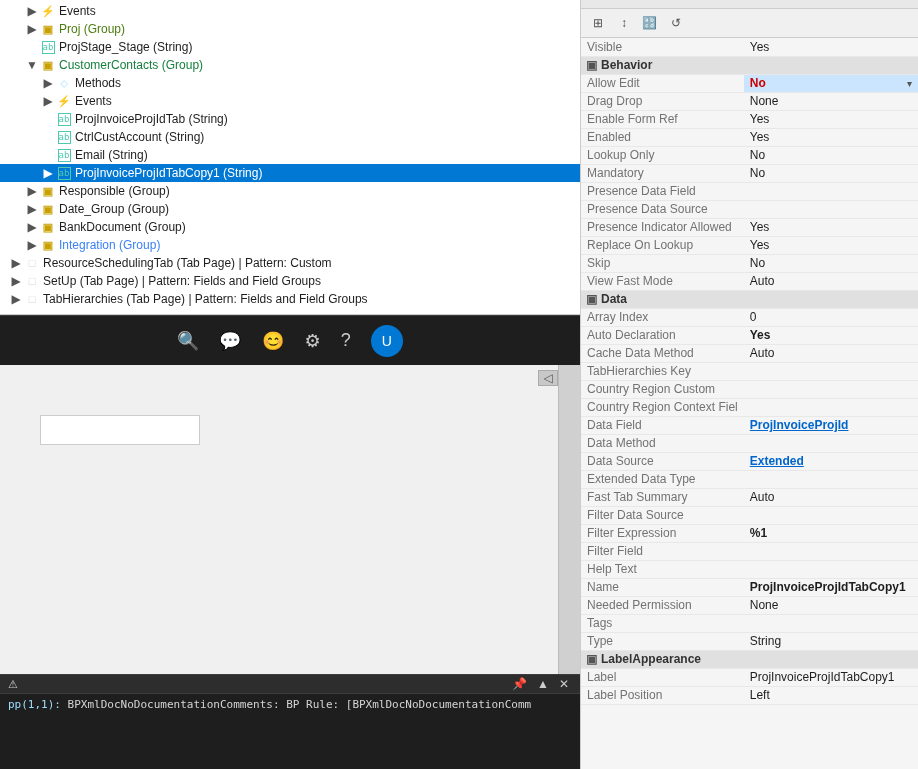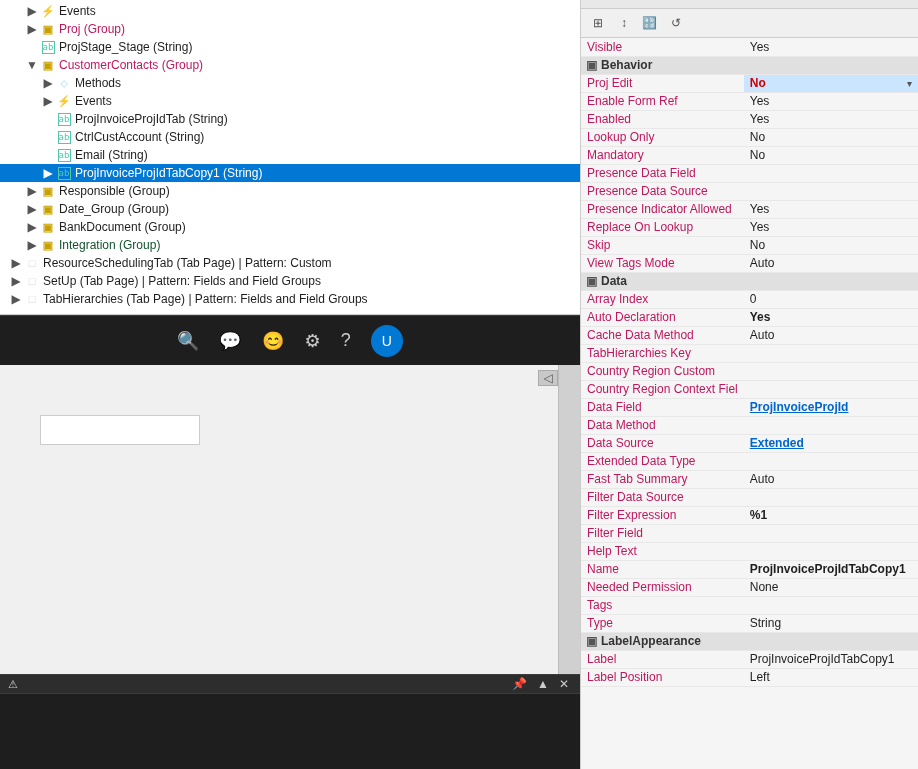--- a/index.html
+++ b/index.html
@@ -49,21 +49,21 @@
 
     
     .right-panel { width: 338px; background: #f5f5f5; border-left: 1px solid #ccc; display: flex; flex-direction: column; overflow: hidden; }
     .props-header { background: #e8e8e8; padding: 4px 8px; border-bottom: 1px solid #ccc; font-size: 11px; color: #333; font-weight: normal; white-space: nowrap; overflow: hidden; text-overflow: ellipsis; }
     .props-toolbar { background: #f0f0f0; padding: 3px 6px; display: flex; gap: 4px; border-bottom: 1px solid #ccc; }
     .props-toolbar-btn { width: 22px; height: 22px; display: flex; align-items: center; justify-content: center; border: 1px solid transparent; cursor: pointer; font-size: 12px; color: #555; }
 
     .props-table { flex: 1; overflow-y: auto; }
     .props-table table { width: 100%; border-collapse: collapse; }
     .props-table td { padding: 1px 6px; border-bottom: 1px solid #e8e8e8; font-size: 12px; vertical-align: middle; height: 18px; }
-    .props-table td:first-child { width: 160px; color: #be185d; white-space: nowrap; overflow: hidden; text-overflow: ellipsis; }
+    .props-table td:first-child { width: 160px; color: #737373; white-space: nowrap; overflow: hidden; text-overflow: ellipsis; }
     .props-table td:last-child { color: #1e1e1e; }
     .props-section-header td { background: #e0e0e0 !important; font-weight: bold; color: #333 !important; }
     .props-section-header td:first-child { padding-left: 4px; }
     .section-toggle { display: inline-block; width: 14px; text-align: center; color: #555; margin-right: 2px; }
     .value-bold { font-weight: bold; }
     .value-link { color: #0066cc; text-decoration: underline; }
     .dropdown-cell { display: flex; align-items: center; justify-content: space-between; }
     .dropdown-arrow { font-size: 10px; color: #555; }
   </style>
 </head>
@@ -80,35 +80,35 @@
     <span class="tree-icon">
               <span style="color:#f0b429;font-size:11px;">⚡</span>
             </span>
     <span class="tree-item-text" style="color:#1e1e1e">Events</span>
   </div>
           <div class="tree-item" style="padding-left: 24px;">
     <span class="tree-expand" style="color:#555">▶</span>
     <span class="tree-icon">
               <span style="color:#c8a000;font-weight:bold;font-size:11px;">▣</span>
             </span>
-    <span class="tree-item-text" style="color:#be185d">Proj (Group)</span>
+    <span class="tree-item-text" style="color:#4d7c0f">Proj (Group)</span>
   </div>
           <div class="tree-item" style="padding-left: 24px;">
     <span class="tree-expand" style="color:#555"></span>
     <span class="tree-icon">
               <span style="color:#4ec9b0;border:1px solid #4ec9b0;width:13px;height:13px;display:inline-flex;align-items:center;justify-content:center;font-size:9px;font-family:monospace;">ab</span>
             </span>
     <span class="tree-item-text" style="color:#1e1e1e">ProjStage_Stage (String)</span>
   </div>
           <div class="tree-item" style="padding-left: 24px;">
     <span class="tree-expand" style="color:#555">▼</span>
     <span class="tree-icon">
               <span style="color:#c8a000;font-weight:bold;font-size:11px;">▣</span>
             </span>
-    <span class="tree-item-text" style="color:#be185d">CustomerContacts (Group)</span>
+    <span class="tree-item-text" style="color:#15803d">CustomerContacts (Group)</span>
   </div>
           <div class="tree-item" style="padding-left: 40px;">
     <span class="tree-expand" style="color:#555">▶</span>
     <span class="tree-icon">
               <span style="color:#9cdcfe;font-size:11px;">⬦</span>
             </span>
     <span class="tree-item-text" style="color:#1e1e1e">Methods</span>
   </div>
           <div class="tree-item" style="padding-left: 40px;">
     <span class="tree-expand" style="color:#555">▶</span>
@@ -164,21 +164,21 @@
     <span class="tree-icon">
               <span style="color:#c8a000;font-weight:bold;font-size:11px;">▣</span>
             </span>
     <span class="tree-item-text" style="color:#1e1e1e">BankDocument (Group)</span>
   </div>
           <div class="tree-item" style="padding-left: 24px;">
     <span class="tree-expand" style="color:#555">▶</span>
     <span class="tree-icon">
               <span style="color:#c8a000;font-weight:bold;font-size:11px;">▣</span>
             </span>
-    <span class="tree-item-text" style="color:#14532d">Integration (Group)</span>
+    <span class="tree-item-text" style="color:#3b82f6">Integration (Group)</span>
   </div>
           <div class="tree-item" style="padding-left: 8px;">
     <span class="tree-expand" style="color:#555">▶</span>
     <span class="tree-icon">
               <span style="color:#d4d4d4;font-size:11px;">□</span>
             </span>
     <span class="tree-item-text" style="color:#1e1e1e">ResourceSchedulingTab (Tab Page) | Pattern: Custom</span>
   </div>
           <div class="tree-item" style="padding-left: 8px;">
     <span class="tree-expand" style="color:#555">▶</span>
@@ -223,20 +223,26 @@
 
     <div class="error-panel">
       <div class="error-panel-header">
         <span class="error-panel-title">⚠</span>
         <div class="error-panel-icons">
           <span class="panel-icon-btn">📌</span>
           <span class="panel-icon-btn">▲</span>
           <span class="panel-icon-btn">✕</span>
         </div>
       </div>
+      <div class="error-content">
+        <div class="error-line">
+          <span class="error-highlight">pp(1,1):</span>
+          <span> BPXmlDocNoDocumentationComments: BP Rule: [BPXmlDocNoDocumentationComm</span>
+        </div>
+      </div>
     </div>
   </div>
 
   <div class="right-panel">
     <div class="props-header"></div>
     <div class="props-toolbar">
       <div class="props-toolbar-btn">⊞</div>
       <div class="props-toolbar-btn">↕</div>
       <div class="props-toolbar-btn">🔡</div>
       <div class="props-toolbar-btn">↺</div>
@@ -247,29 +253,33 @@
         <tbody>
 
           <tr>
             <td>Visible</td>
             <td>Yes</td>
           </tr>
         <tr class="props-section-header">
               <td colspan="2"><span class="section-toggle">▣</span>Behavior</td>
             </tr>
             <tr>
-      <td style="border-top: 1px solid #cc0000;">Proj Edit</td>
+      <td style="border-top: 1px solid #cc0000;">Allow Edit</td>
       <td style="background:#cce5ff;border-top: 1px solid #cc0000;">
                 <div class="dropdown-cell">
                   <span class="value-bold" style="color:#cc0000;font-weight:bold;">No</span>
                   <span class="dropdown-arrow">▾</span>
                 </div>
               </td>
     </tr>
             <tr>
+      <td style="">Drag Drop</td>
+      <td style=""><span class="">None</span></td>
+    </tr>
+            <tr>
       <td style="">Enable Form Ref</td>
       <td style=""><span class="">Yes</span></td>
     </tr>
             <tr>
       <td style="">Enabled</td>
       <td style=""><span class="">Yes</span></td>
     </tr>
             <tr>
       <td style="">Lookup Only</td>
       <td style=""><span class="">No</span></td>
@@ -292,21 +302,21 @@
     </tr>
             <tr>
       <td style="">Replace On Lookup</td>
       <td style=""><span class="">Yes</span></td>
     </tr>
             <tr>
       <td style="">Skip</td>
       <td style=""><span class="">No</span></td>
     </tr>
             <tr>
-      <td style="">View Tags Mode</td>
+      <td style="">View Fast Mode</td>
       <td style=""><span class="">Auto</span></td>
     </tr>
             <tr class="props-section-header">
               <td colspan="2"><span class="section-toggle">▣</span>Data</td>
             </tr>
             <tr>
       <td style="">Array Index</td>
       <td style=""><span class="">0</span></td>
     </tr>
             <tr>

